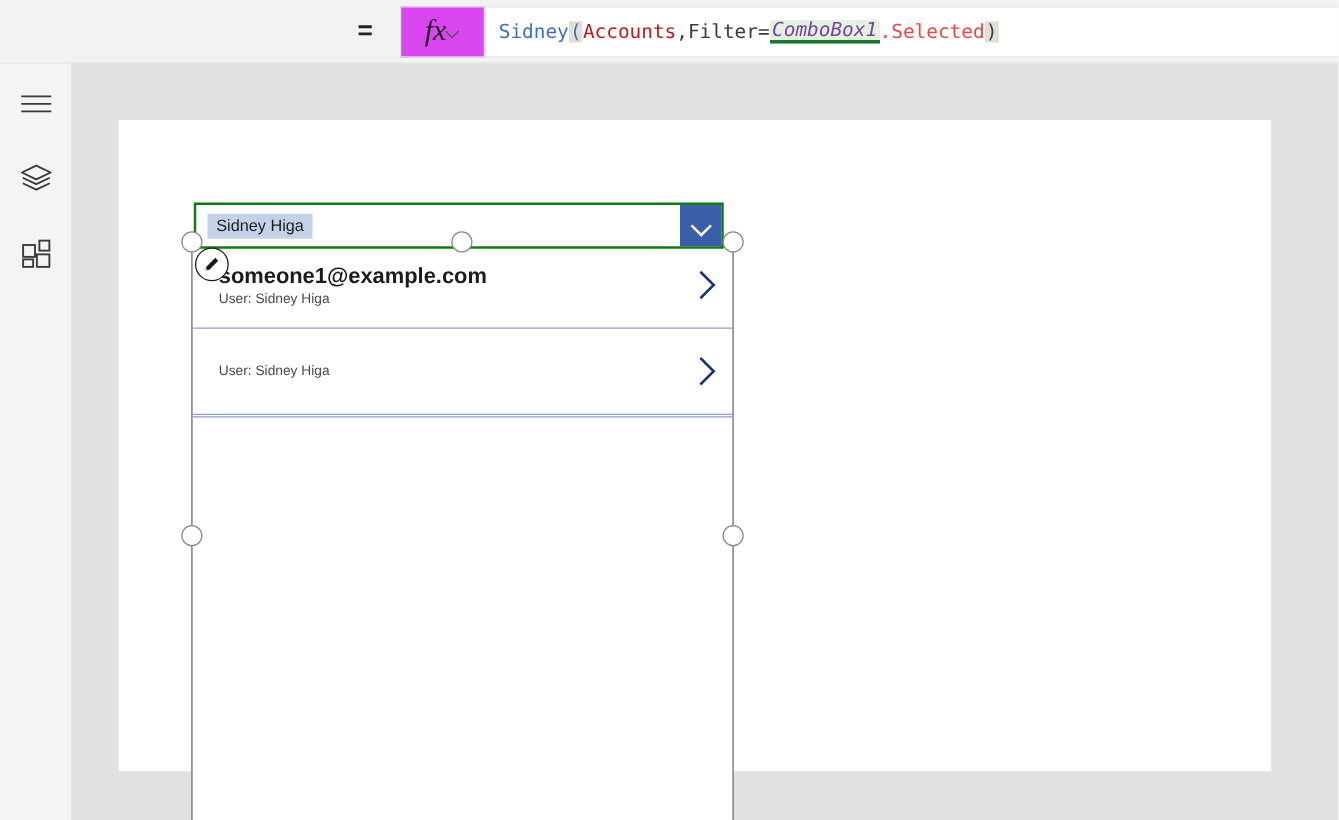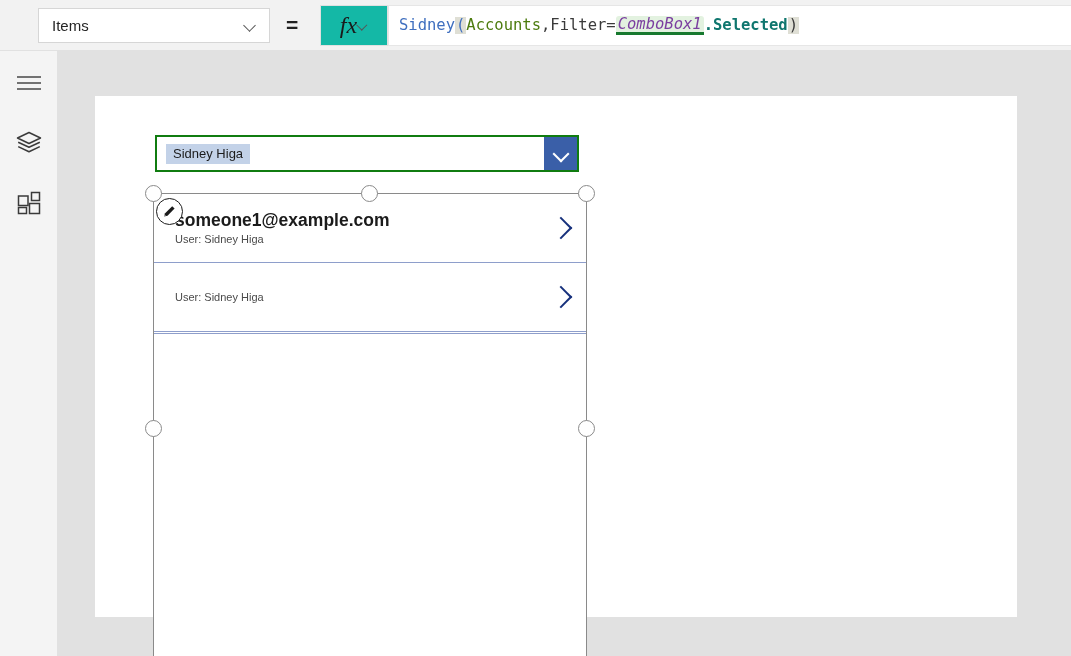--- a/index.html
+++ b/index.html
@@ -84,21 +84,21 @@
     line-height: 24px;
     letter-spacing: 0;
   }
 
   .fx-button {
     position: absolute;
     left: 320px;
     top: 5px;
     width: 68px;
     height: 41px;
-    background: #14b8a6;
+    background: #d946ef;
     border: 1px solid #e0e0e0;
     box-sizing: border-box;
     display: flex;
     align-items: center;
     justify-content: center;
     gap: 0;
     cursor: pointer;
   }
   .fx-glyph {
     font-family: "Liberation Serif", serif;
@@ -140,25 +140,25 @@
     align-items: center;
     padding-left: 10px;
     font-family: "DejaVu Sans Mono", monospace;
     font-size: 15.5px;
     white-space: nowrap;
     cursor: text;
     overflow: hidden;
   }
   .tok { line-height: 1; }
   .tok-fn      { color: #3f6fbf; }
-  .tok-table   { color: #4d7c0f; }
+  .tok-table   { color: #b91c1c; }
   .tok-ident   { color: #3a3a3a; }
   .tok-op      { color: #3a3a3a; }
   .tok-punct   { color: #3a3a3a; }
-  .tok-prop    { color: #0f766e; font-weight: bold; }
+  .tok-prop    { color: #ef4444; }
   .tok-paren-hl {
     color: #3f6fbf;
     background: #dfdfd5;
     padding: 1px 1px;
   }
   .tok-paren-hl.close { color: #3a3a3a; }
   .tok-control {
     color: #7b3fa0;
     font-style: italic;
     background: #e3f2e0;
@@ -206,21 +206,21 @@
     top: 45px;
     width: 922px;
     height: 521px;
     background: #ffffff;
   }
 
   
   .combobox {
     position: absolute;
     left: 98px;
-    top: 84px;
+    top: 111px;
     width: 424px;
     height: 37px;
     background: #ffffff;
     border: 2px solid #107c10;
     box-sizing: border-box;
     display: flex;
     align-items: center;
     cursor: pointer;
     z-index: 30;
   }
@@ -381,24 +381,20 @@
   .h-ml { left: 88px;  top: 369px; }
   .h-mr { left: 521px; top: 369px; }
 </style>
 </head>
 <body>
 
 <div id="app-root">
 
   <div class="formula-bar">
 
-    <div class="property-select">
-      <span class="property-select-label">Items</span>
-      <span class="chevron-sm"></span>
-    </div>
 
     <div class="equals-sign">=</div>
 
     <div class="fx-button">
       <span class="fx-glyph">fx</span>
       <span class="fx-chevron"></span>
     </div>
 
     <div class="formula-input">
       <span class="tok tok-fn">Sidney</span>

